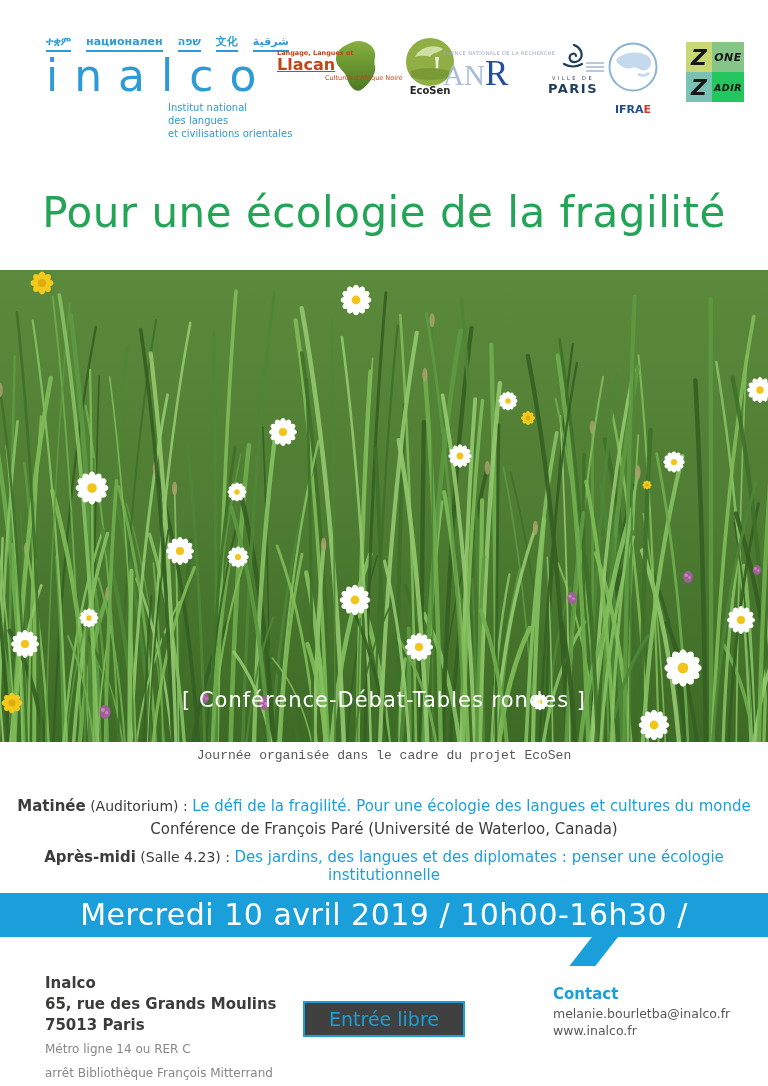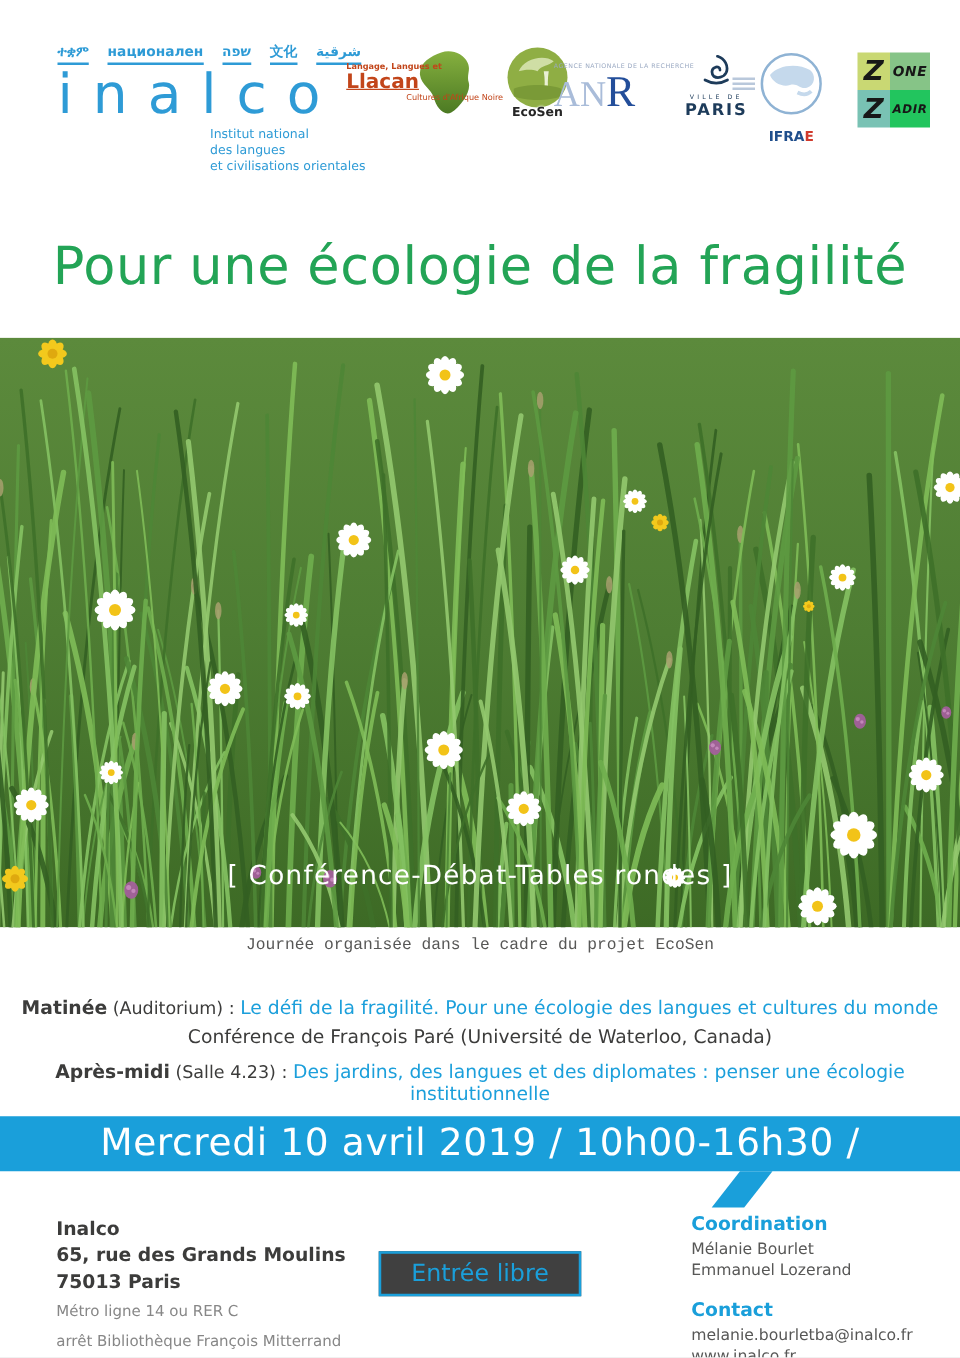--- a/index.html
+++ b/index.html
@@ -778,25 +778,20 @@
     <div class="address-strong">Inalco</div>
     <div class="address-strong">65, rue des Grands Moulins</div>
     <div class="address-strong">75013 Paris</div>
     <div class="address-small">Métro ligne 14 ou RER C</div>
     <div class="address-small">arrêt Bibliothèque François Mitterrand</div>
   </div>
 
   <div class="entry">Entrée libre</div>
 
   <div class="rightcol">
-    <div>
-      <div class="rc-heading">Coordination</div>
-      <div class="rc-body">Mélanie Bourlet</div>
-      <div class="rc-body">Emmanuel Lozerand</div>
-    </div>
     <div class="rc-block2">
       <div class="rc-heading">Contact</div>
       <div class="rc-body"><a class="rc-link" href="#">melanie.bourletba@inalco.fr</a></div>
       <div class="rc-body"><a class="rc-link" href="#">www.inalco.fr</a></div>
     </div>
   </div>
 
 </div>
 
 </body></html>

